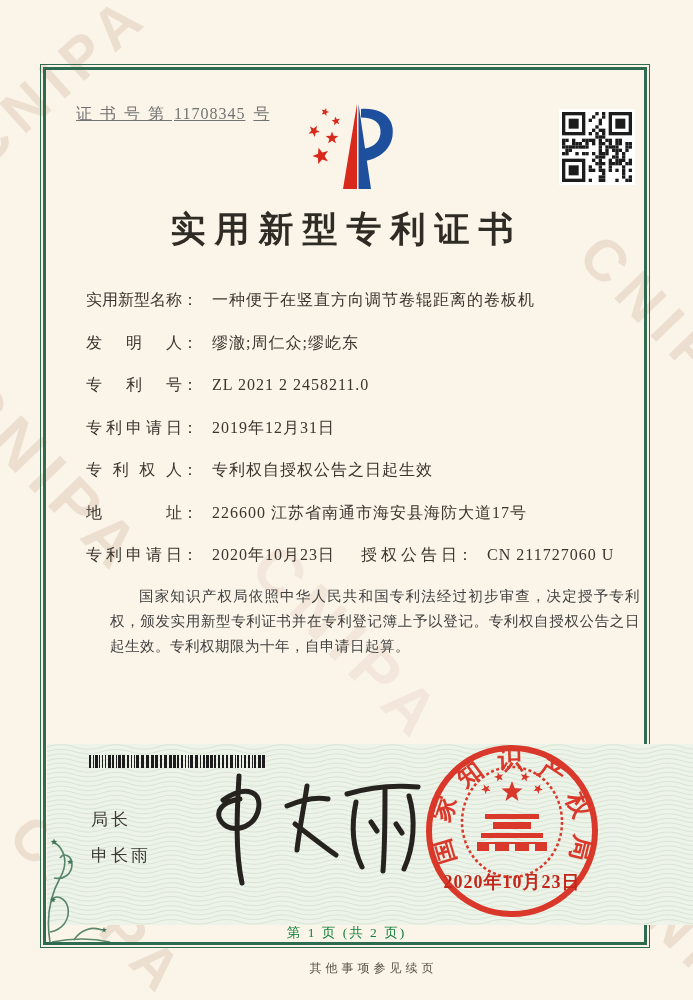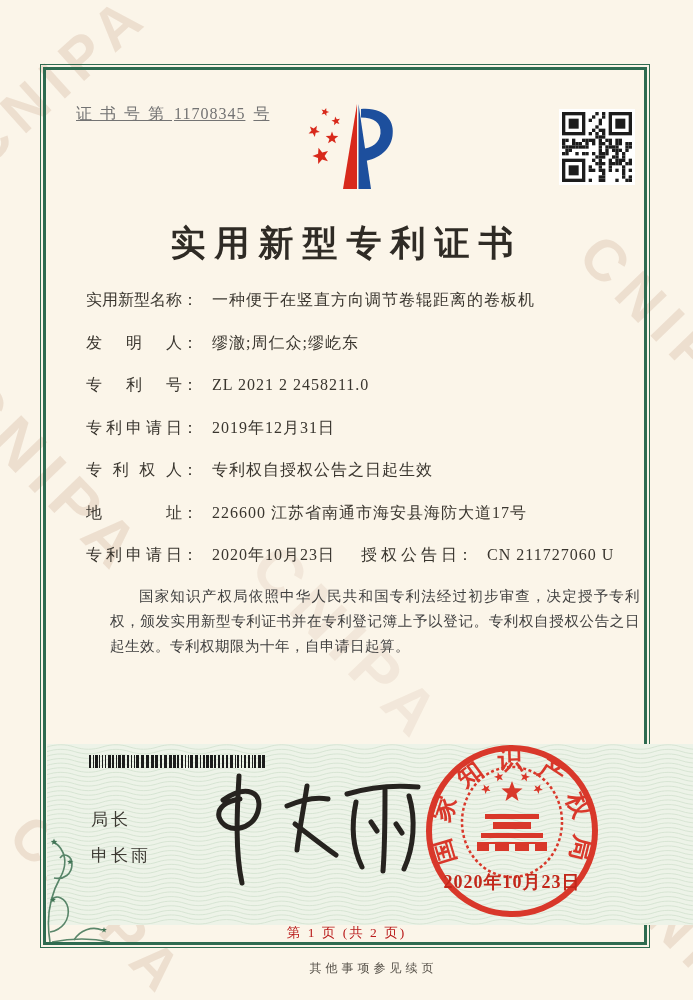--- a/index.html
+++ b/index.html
@@ -29,21 +29,21 @@
   .frame-inner{width:100%;height:100%;border:3px solid #2e6b50;box-sizing:border-box;}
   .layer{position:absolute;left:0;top:0;width:693px;height:1000px;z-index:2;}
   
   .cert-no{position:absolute;left:76px;top:104px;font-size:16px;color:#737373;text-decoration:underline;}
   .cert-no .pre{letter-spacing:8px;}
   .cert-no .num{letter-spacing:1px;margin-left:2px;}
   .cert-no .suf{margin-left:8px;}
   .logo{position:absolute;left:286px;top:100px;width:110px;height:96px;}
   .qr{position:absolute;left:559px;top:109px;width:70px;height:70px;background:#fff;padding:3px;}
   .title{
-    position:absolute;left:0;top:220px;width:693px;text-align:center;
+    position:absolute;left:0;top:206px;width:693px;text-align:center;
     font-size:35px;font-weight:bold;letter-spacing:9px;color:#2f2b25;
   }
   
   .fields{position:absolute;left:86px;top:289px;width:530px;font-size:16px;}
   .frow{display:flex;line-height:21px;margin-bottom:21.5px;white-space:nowrap;align-items:center;}
   .flabel{display:inline-block;width:96px;text-align:justify;text-align-last:justify;}
   .fcolon{margin:0 2px 0 0;}
   .fvalue{margin-left:12px;letter-spacing:1px;}
   .grant-pair{display:flex;white-space:nowrap;}
   .grant-pair + .grant-pair{margin-left:26px;}
@@ -58,21 +58,21 @@
   .waves{position:absolute;left:0;top:0;width:100%;height:100%;}
   .barcode{position:absolute;left:42px;top:11px;width:180px;height:13px;}
   .director{position:absolute;left:44px;top:58px;font-size:17px;color:#3d3a33;letter-spacing:3px;line-height:36px;}
   .signature{position:absolute;left:148px;top:26px;width:232px;height:118px;}
   .seal{position:absolute;left:376px;top:-2px;width:178px;height:178px;opacity:.92;}
   .seal-date{
     position:absolute;left:376px;top:126px;width:178px;text-align:center;
     font-size:18px;font-weight:bold;color:#c2271a;letter-spacing:1px;
   }
   .ornament{position:absolute;left:44px;top:834px;width:84px;height:112px;z-index:3;}
-  .page-no{position:absolute;left:0;top:924px;width:693px;text-align:center;font-size:13.5px;letter-spacing:2px;color:#b91c1c;}
+  .page-no{position:absolute;left:0;top:924px;width:693px;text-align:center;font-size:13.5px;letter-spacing:2px;color:#15803d;}
   .footer-note{position:absolute;left:0;top:960px;width:693px;text-align:center;font-size:12px;letter-spacing:4px;color:#57524a;margin-left:27px;}
 </style>
 </head>
 <body>
 
 <span class="wm wm1">CNIPA</span>
 <span class="wm wm2">CNIPA</span>
 <span class="wm wm3">CNIPA</span>
 <span class="wm wm4">CNIPA</span>
 <span class="wm wm5">CNIPA</span>

